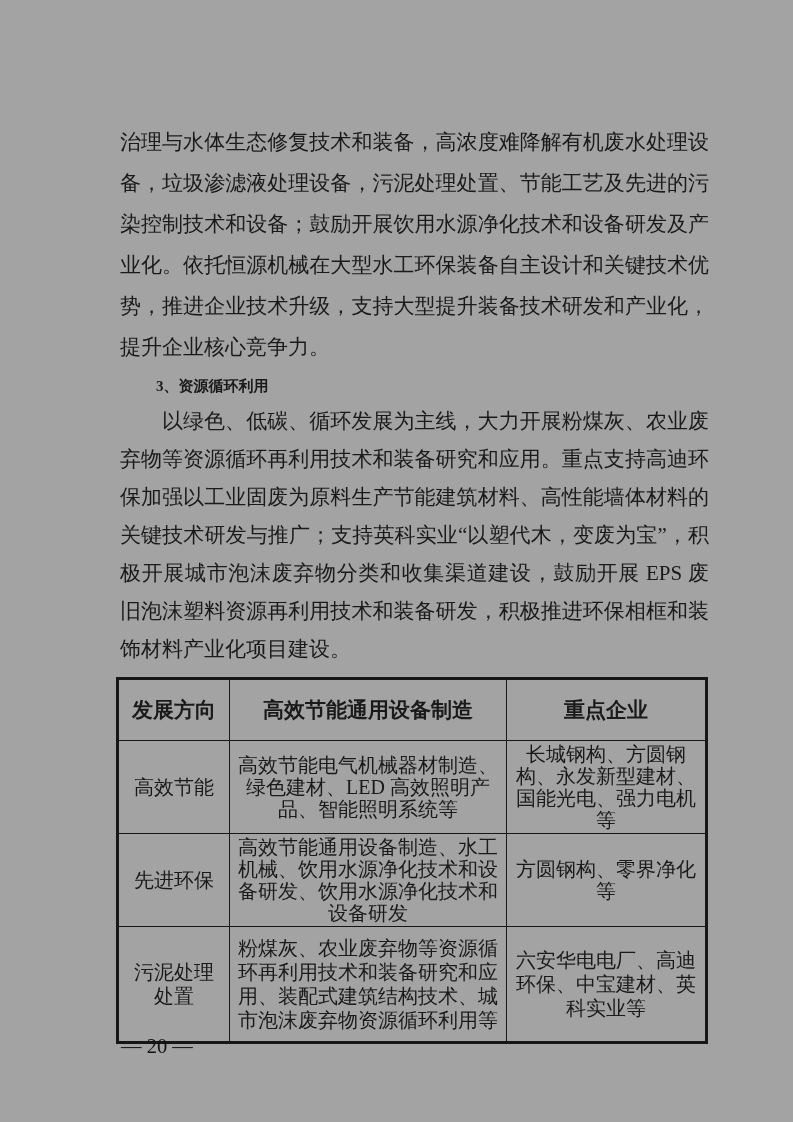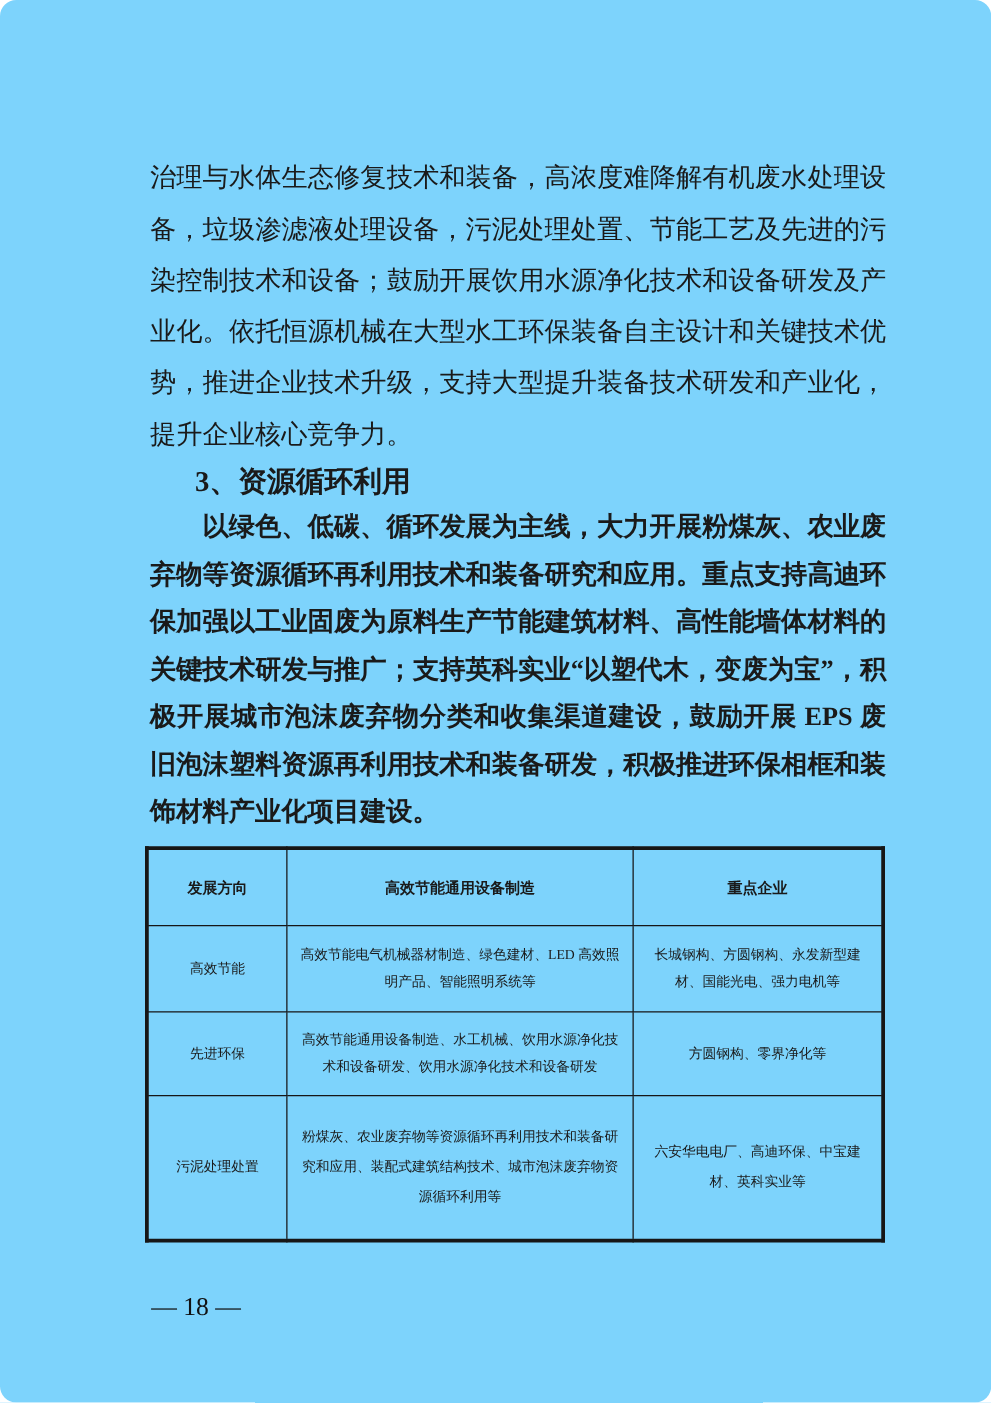--- a/index.html
+++ b/index.html
@@ -4,47 +4,45 @@
 <style>
   html, body {
     margin: 0;
     padding: 0;
     background: #ffffff;
   }
   .page {
     position: relative;
     width: 793px;
     height: 1122px;
-    background: #7dd3fc;
+    background: #a3a3a3;
     overflow: hidden;
     font-family: "Liberation Serif", "DejaVu Serif", serif;
     color: #1a1a1a;
-    border-radius: 13px;
   }
   .content {
     position: absolute;
     left: 120px;
     top: 122px;
     width: 589px;
   }
   .body-para {
     margin: 0;
     font-size: 21px;
     line-height: 41px;
     text-align: justify;
     word-break: break-all;
   }
   .body-para.second {
     line-height: 38px;
     text-indent: 42px;
-    font-weight: bold;
   }
   .section-heading {
     margin: 0 0 0 36px;
-    font-size: 23px;
+    font-size: 15px;
     font-weight: bold;
     line-height: 32px;
     padding-top: 2px;
   }
   .table-title {
     margin-top: 4px;
     text-align: center;
     font-weight: bold;
     font-size: 21px;
     line-height: 28px;
@@ -55,28 +53,28 @@
     width: 589px;
     table-layout: fixed;
     border-collapse: collapse;
     border: 3px solid #161616;
   }
   table.key-table th,
   table.key-table td {
     border: 1.6px solid #161616;
     text-align: center;
     vertical-align: middle;
-    font-size: 11px;
+    font-size: 20px;
     line-height: 22px;
     padding: 2px 8px;
     word-break: break-all;
     overflow: hidden;
   }
   table.key-table th {
-    font-size: 12px;
+    font-size: 21px;
     font-weight: bold;
     height: 56px;
   }
   table.key-table td.dir-cell {
     padding: 2px 13px;
   }
   tr.row-1 td { height: 64px; }
   tr.row-2 td { height: 62px; }
   tr.row-3 td { height: 110px; line-height: 24px; }
   .page-number {
@@ -127,14 +125,14 @@
         </tr>
         <tr class="row-3">
           <td class="dir-cell">污泥处理处置</td>
           <td>粉煤灰、农业废弃物等资源循环再利用技术和装备研究和应用、装配式建筑结构技术、城市泡沫废弃物资源循环利用等</td>
           <td>六安华电电厂、高迪环保、中宝建材、英科实业等</td>
         </tr>
       </tbody>
     </table>
   </div>
 
-  <div class="page-number">— 18 —</div>
+  <div class="page-number">— 20 —</div>
 </div>
 
 </body></html>

